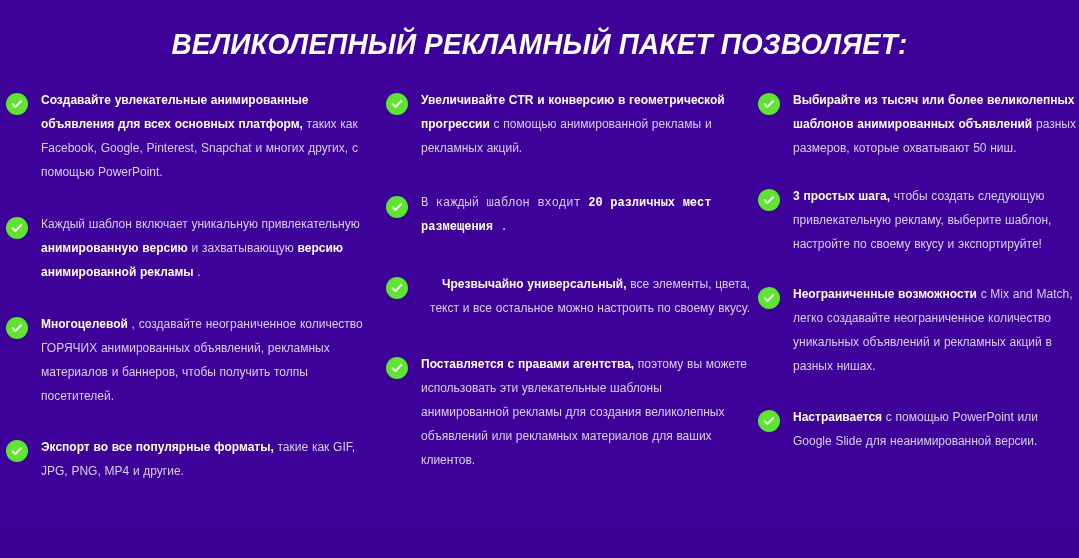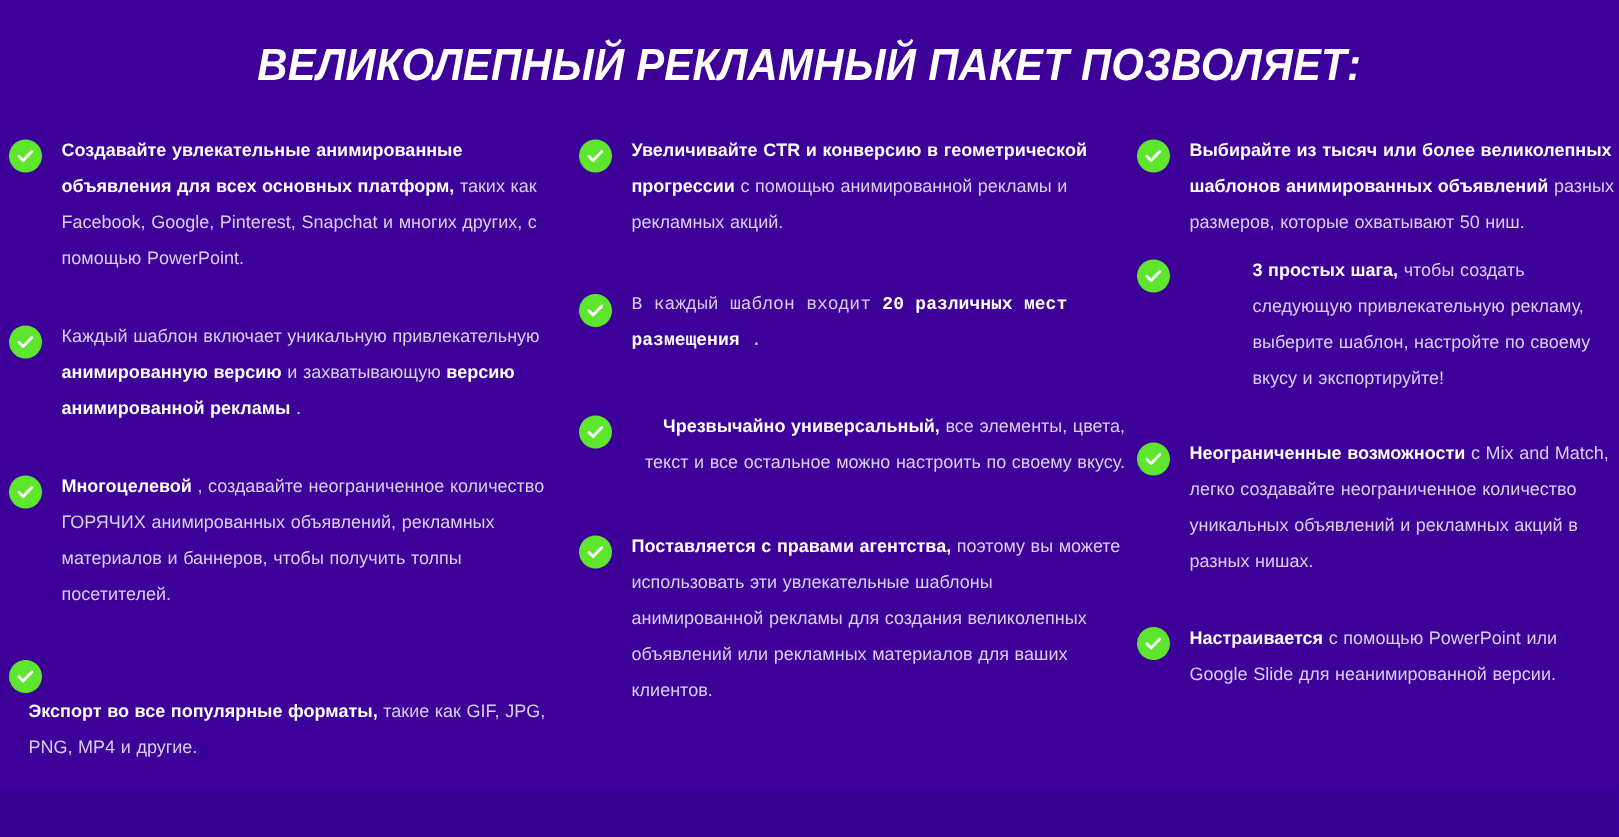--- a/index.html
+++ b/index.html
@@ -77,29 +77,29 @@
     font-size:12px;
     line-height:24px;
     word-spacing:0.4px;
   }
   .item-text b { color:#ffffff; font-weight:bold; }
 
   
   .col-1 .item:nth-child(1) { margin-top:0px;  }
   .col-1 .item:nth-child(2) { margin-top:28px; }
   .col-1 .item:nth-child(3) { margin-top:28px; }
-  .col-1 .item:nth-child(4) { margin-top:27px;flex-direction:column; }
+  .col-1 .item:nth-child(4) { margin-top:27px; }
 
   .col-2 .item:nth-child(1) { margin-top:0px;  }
   .col-2 .item:nth-child(2) { margin-top:31px;font-family:Liberation Mono, monospace; }
   .col-2 .item:nth-child(3) { margin-top:33px;text-align:right; }
   .col-2 .item:nth-child(4) { margin-top:32px; }
 
   .col-3 .item:nth-child(1) { margin-top:0px;  }
-  .col-3 .item:nth-child(2) { margin-top:8px;gap:42px; }
+  .col-3 .item:nth-child(2) { margin-top:24px; }
   .col-3 .item:nth-child(3) { margin-top:26px; }
   .col-3 .item:nth-child(4) { margin-top:27px; }
 </style>
 </head>
 <body>
 
 <h1 class="page-title">ВЕЛИКОЛЕПНЫЙ РЕКЛАМНЫЙ ПАКЕТ ПОЗВОЛЯЕТ:</h1>
 
 <div class="columns">
   <div class="column col-1">

